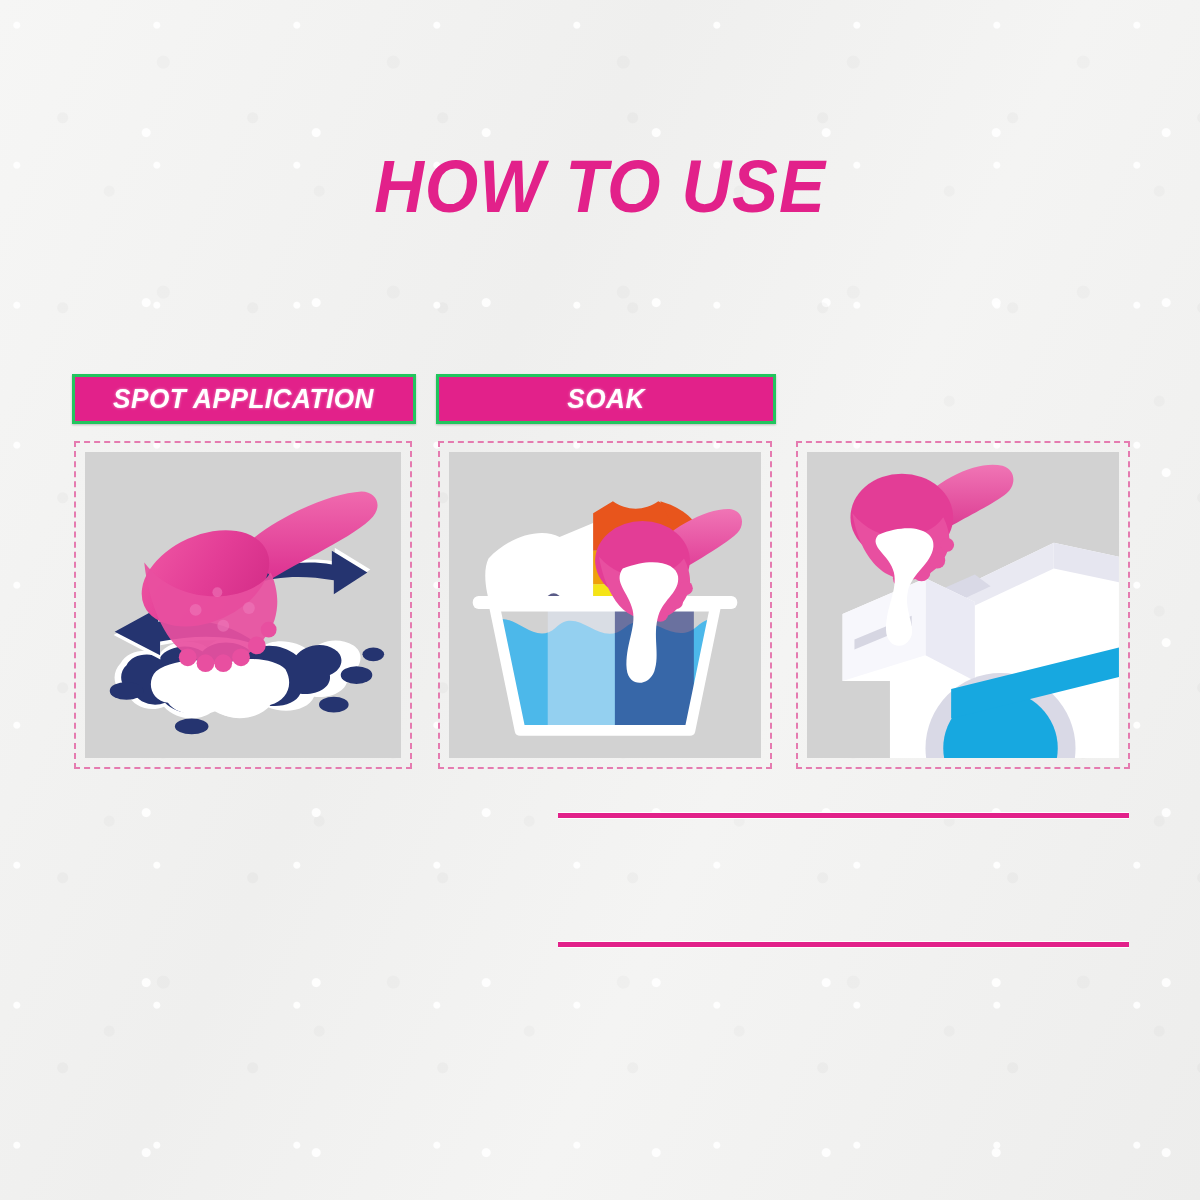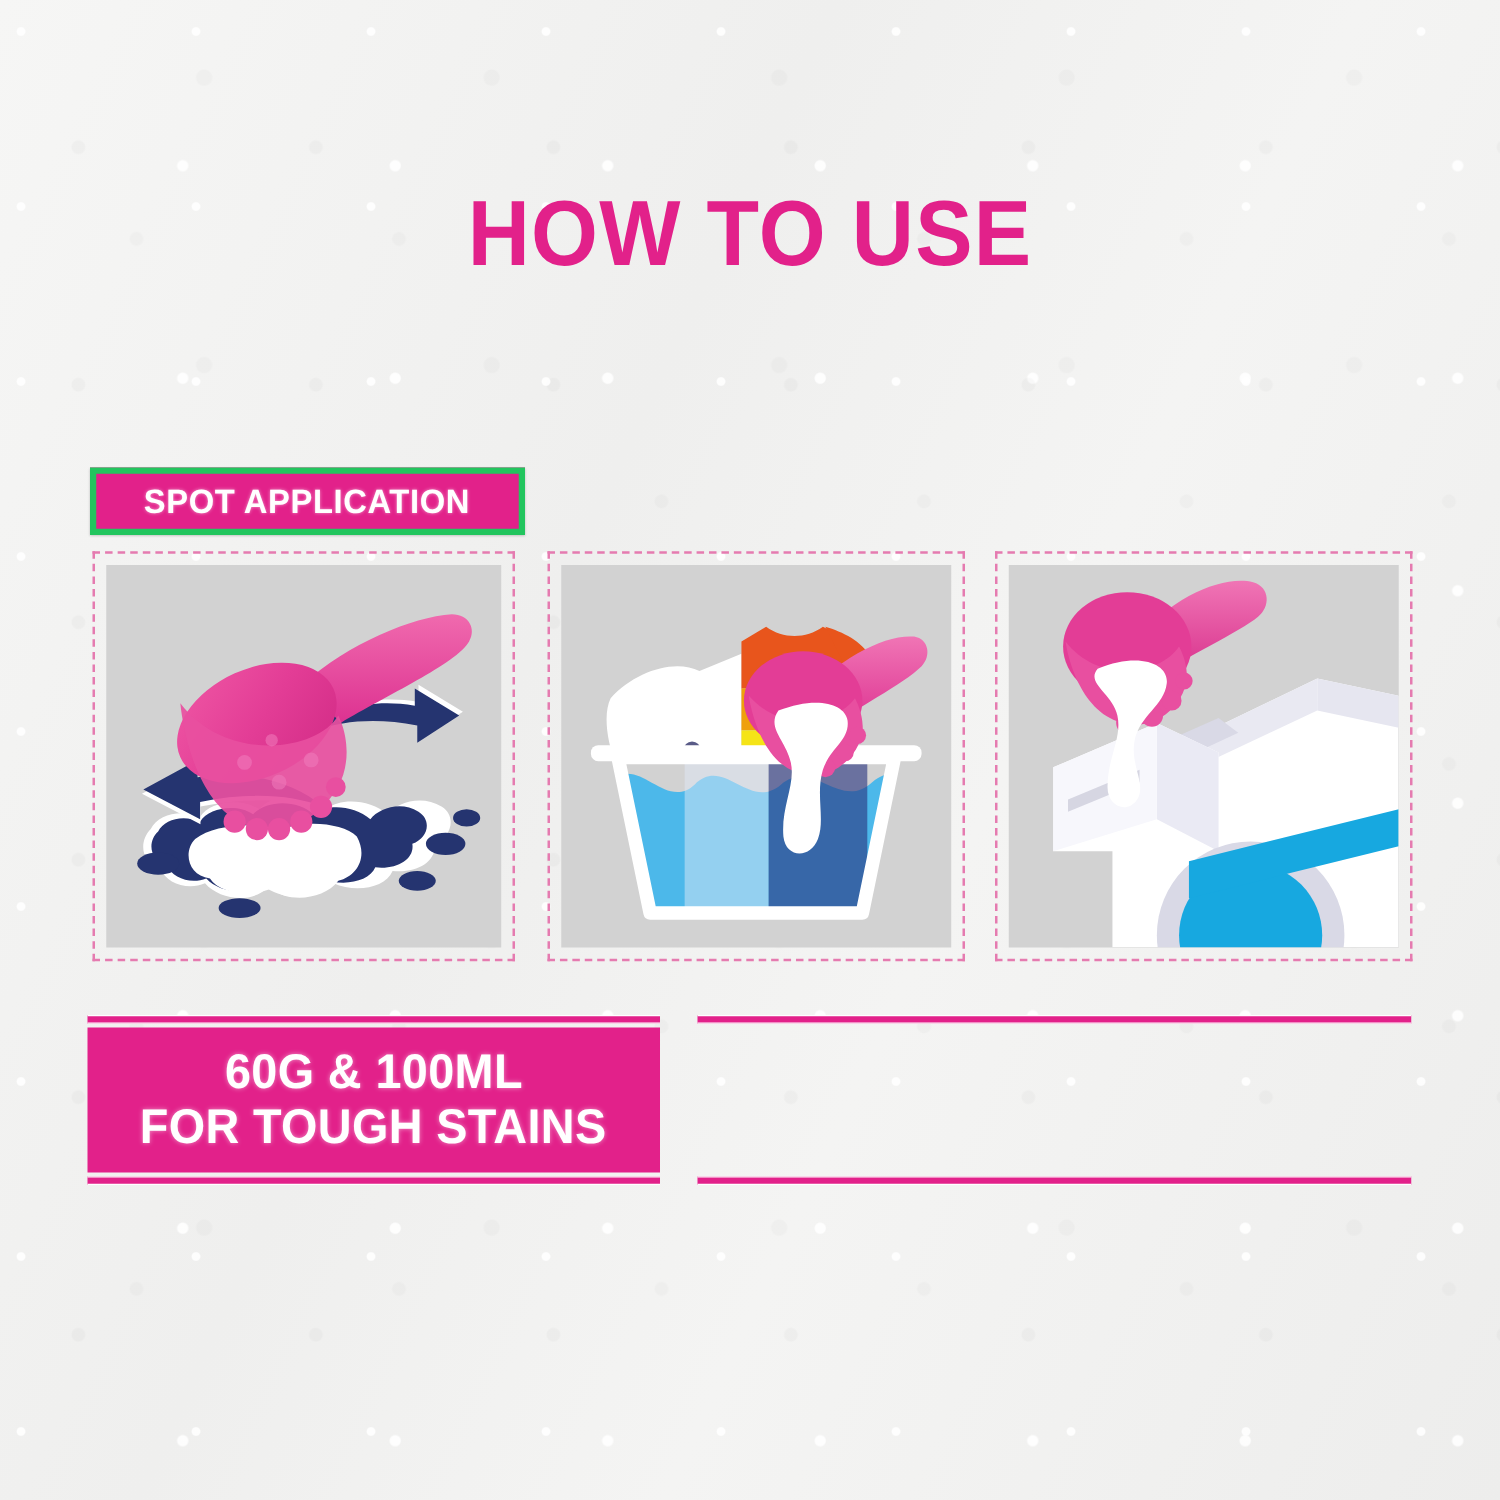--- a/index.html
+++ b/index.html
@@ -16,41 +16,41 @@
     background:
       radial-gradient(circle at 12% 18%, rgba(255,255,255,.9) 0 3px, rgba(0,0,0,0) 4px),
       radial-gradient(circle at 33% 62%, rgba(0,0,0,.022) 0 5px, rgba(0,0,0,0) 6px),
       radial-gradient(circle at 71% 27%, rgba(0,0,0,.018) 0 6px, rgba(0,0,0,0) 7px),
       radial-gradient(circle at 86% 78%, rgba(255,255,255,.9) 0 4px, rgba(0,0,0,0) 5px),
       radial-gradient(circle at 52% 91%, rgba(0,0,0,.02) 0 5px, rgba(0,0,0,0) 6px),
       linear-gradient(115deg,#f6f6f5 0%,#efefee 38%,#f4f4f3 62%,#ededec 100%);
     background-size: 140px 140px, 190px 190px, 230px 230px, 170px 170px, 210px 210px, 100% 100%;
     pointer-events:none;
   }
-  .stage{position:absolute;inset:0;}
+  .stage{position:absolute;inset:0;font-style:italic;}
 
   
   .title{
     position:absolute;left:0;right:0;top:148px;
     text-align:center;
     font-size:74px;
     line-height:78px;
     font-weight:bold;
     letter-spacing:1px;
     color:#e2218a;
     font-family:"Liberation Sans", sans-serif;
     transform:scaleX(.93);
   }
 
   
   .hdr{
     position:absolute;
     height:44px;
     background:#e2218a;
-    border:5px solid #22c55e;
+    border:3px solid #22c55e;
     box-shadow:0 1px 2px rgba(0,0,0,.22);
     display:flex;align-items:center;justify-content:center;
   }
   .hdr span{
     color:#ffffff;
     font-size:27px;
     font-weight:bold;
     letter-spacing:.5px;
     text-shadow:0 0 3px rgba(255,255,255,.55);
     white-space:nowrap;
@@ -114,20 +114,23 @@
 <body>
 
 <div class="bg-texture"></div>
 
 <div class="stage">
 
   <div class="title">HOW TO USE</div>
 
   <div class="hdr" id="hdr1">
     <span>SPOT APPLICATION</span>
+  </div>
+  <div class="hdr" id="hdr2">
+    <span>SOAK</span>
   </div>
 
   <div class="panel" id="panel1">
     <div class="panel-inner">
       <div class="ill">
         <svg viewBox="0 0 320 310" xmlns="http://www.w3.org/2000/svg">
           <defs>
             <linearGradient id="p1scoop" x1="0" y1="0" x2="1" y2="1">
               <stop offset="0" stop-color="#ef57a4"></stop>
               <stop offset="0.5" stop-color="#e33d96"></stop>
@@ -307,27 +310,19 @@
           </g>
 
           <path d="M72 84 C106 70 130 80 128 96 C126 114 106 122 102 142
                    C98 162 112 178 104 190 C96 202 80 196 80 180
                    C80 156 92 140 88 122 C84 104 62 96 72 84 Z" fill="#ffffff"></path>
         </svg>
       </div>
     </div>
   </div>
 
-  <div class="dose-wrap" id="dose1">
-    <div class="dose-rule top"></div>
-    <div class="dose-box">
-      <div>60G &amp; 100ML</div>
-      <div>FOR TOUGH STAINS</div>
-    </div>
-    <div class="dose-rule bottom"></div>
-  </div>
 
   <div class="dose-wrap" id="dose2">
     <div class="dose-rule top"></div>
     <div class="dose-rule bottom"></div>
   </div>
 
 </div>
 
 </body></html>

